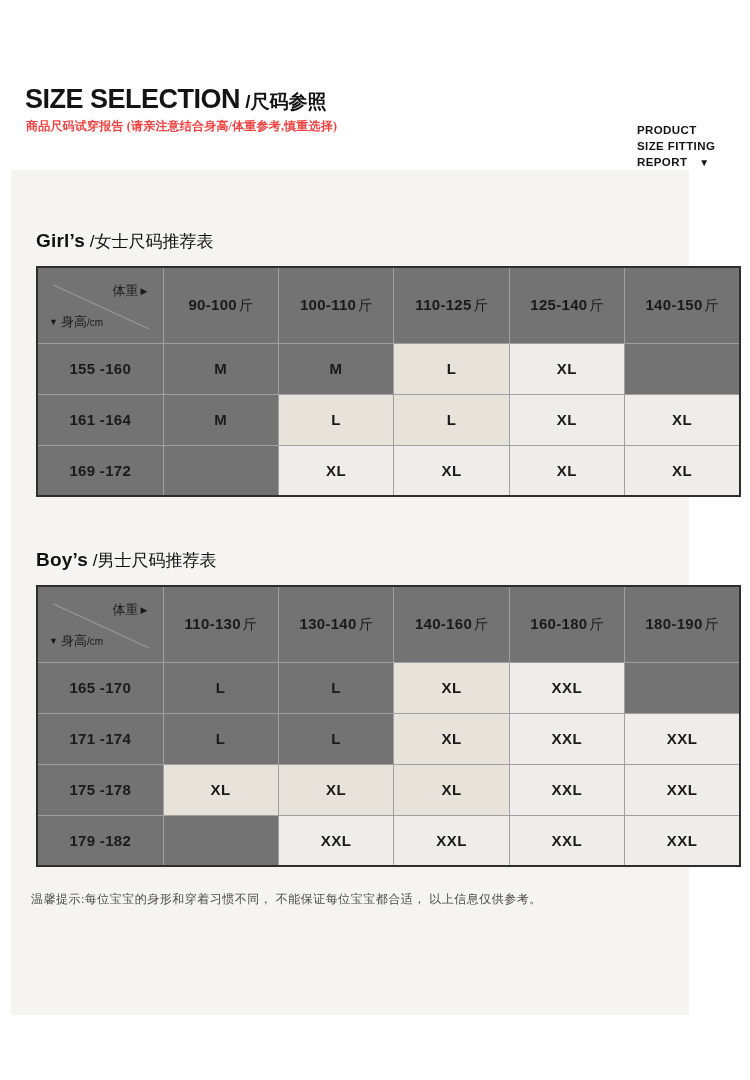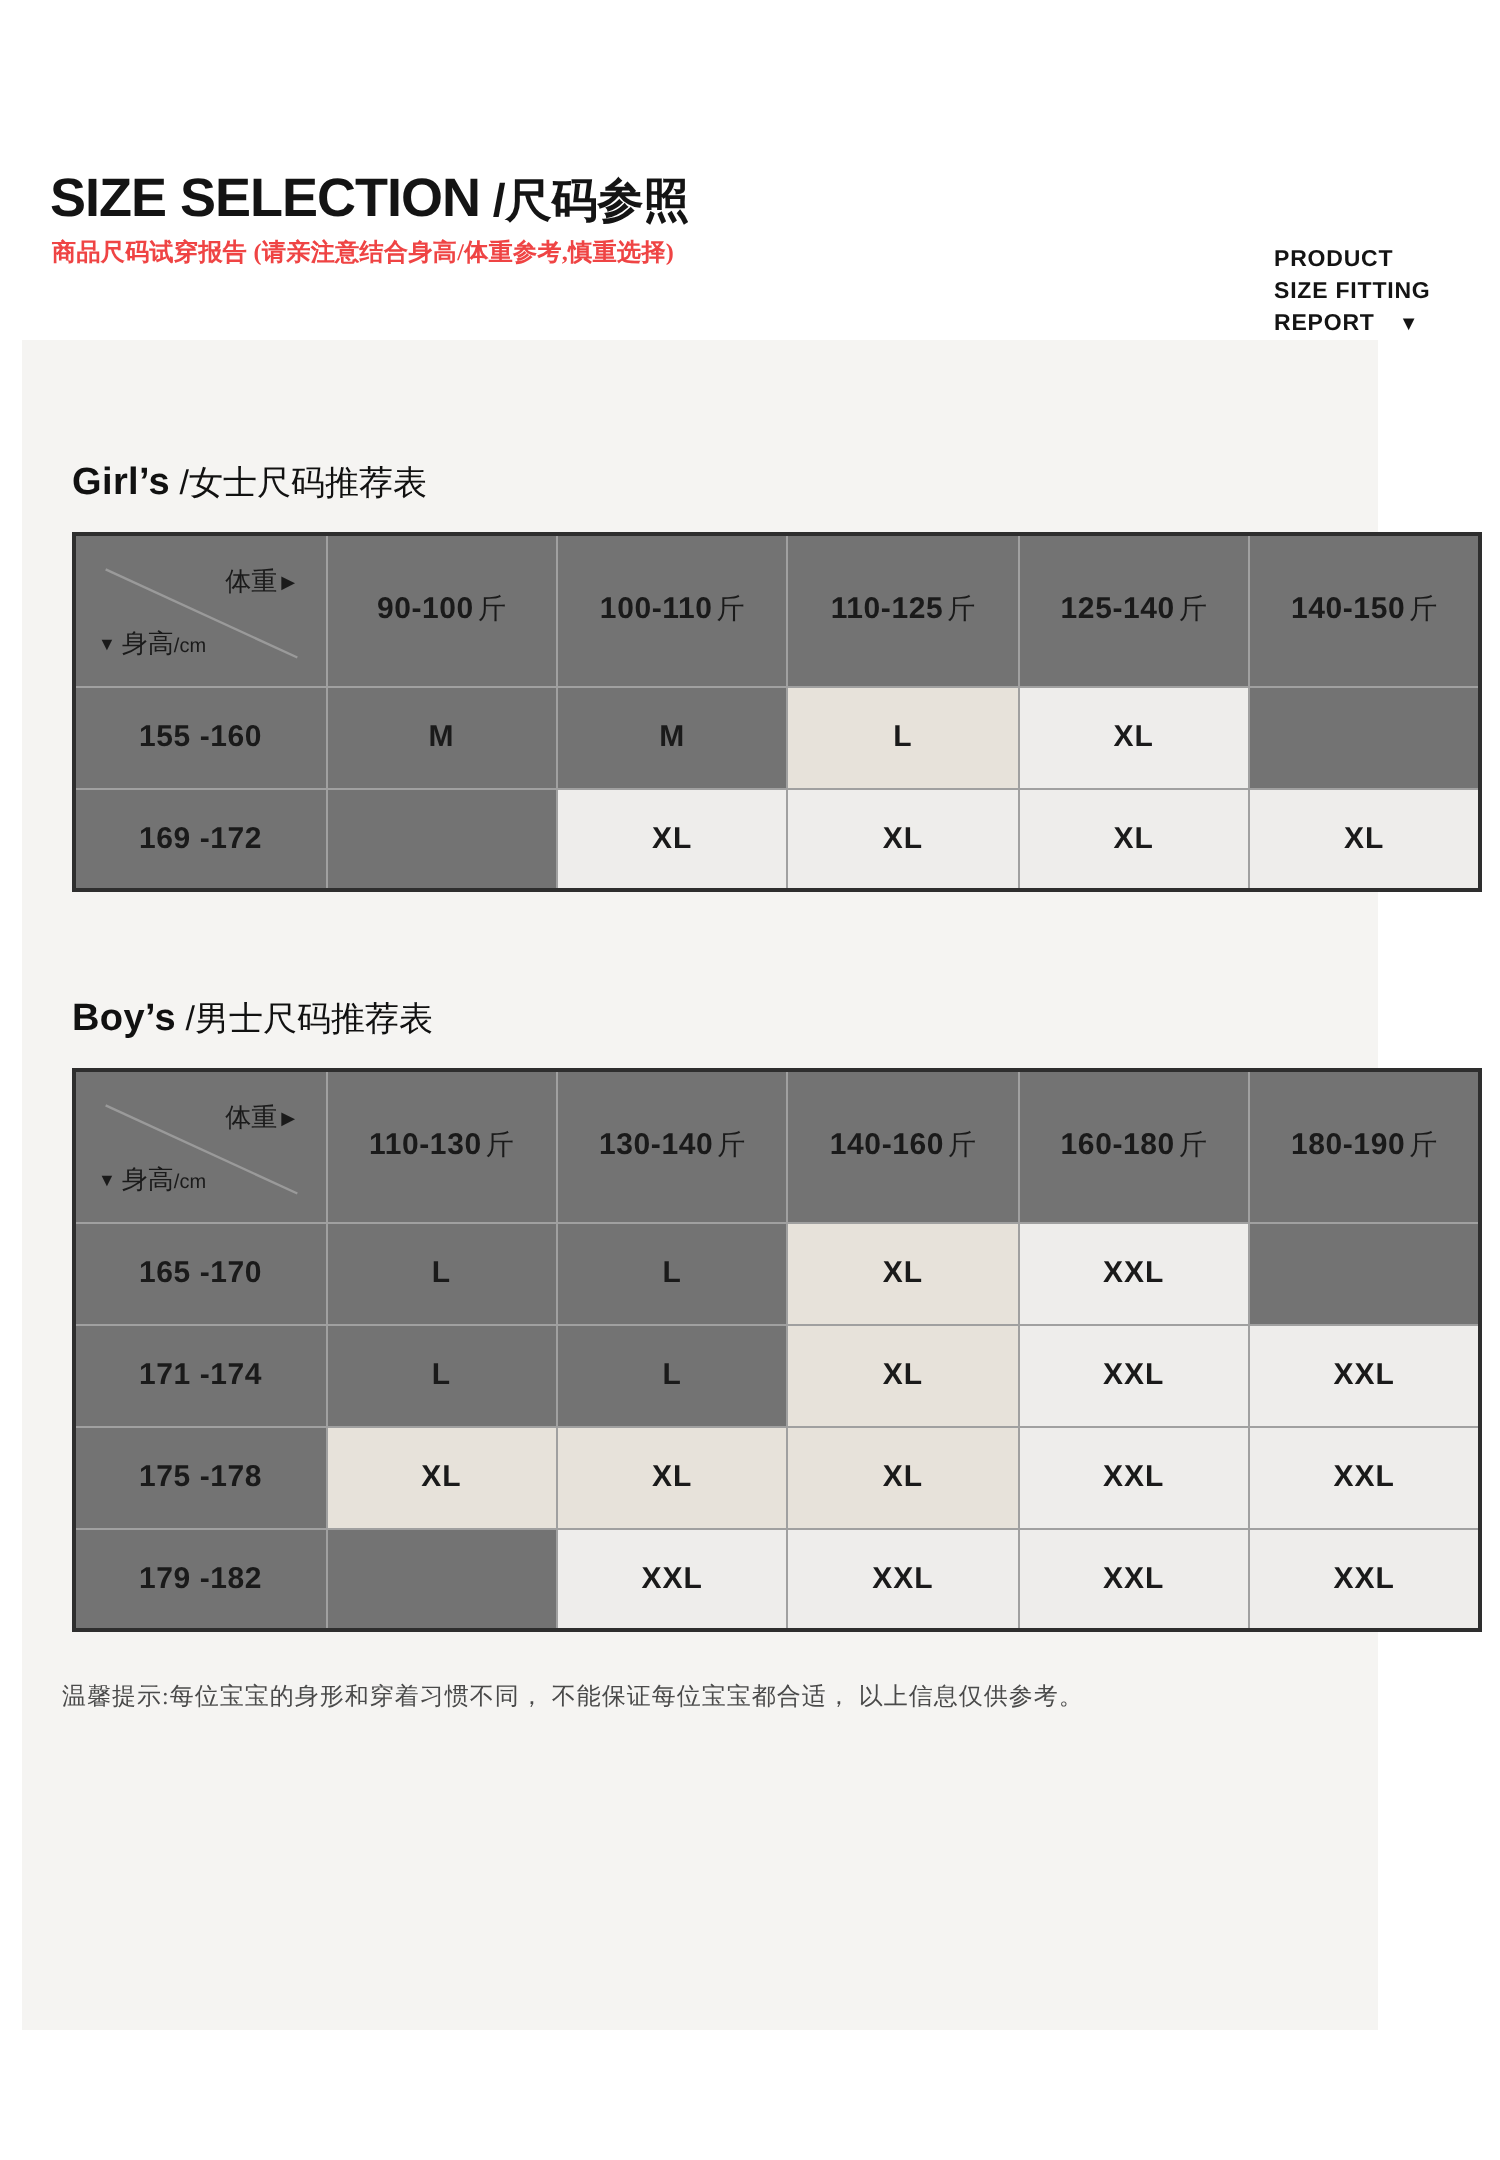--- a/index.html
+++ b/index.html
@@ -5,21 +5,21 @@
   html,body { margin:0; padding:0; }
   body {
     width:750px; height:1080px; position:relative; background:#ffffff;
     font-family:"Liberation Sans", sans-serif; color:#1a1a1a;
     -webkit-font-smoothing:antialiased;
   }
   
   .header { position:absolute; top:0; left:0; width:750px; height:170px; background:#ffffff; }
   .title-wrap { position:absolute; left:25px; top:84px; white-space:nowrap; }
   .title-en { font-size:27px; font-weight:800; letter-spacing:-0.5px; color:#141414; }
-  .title-cn { font-size:23px; font-weight:700; color:#141414; }
+  .title-cn { font-size:19px; font-weight:700; color:#141414; }
   .subtitle {
     position:absolute; left:26px; top:118px; font-size:12px; color:#ef4444;
     font-family:"Liberation Serif", serif; font-weight:600; letter-spacing:0.2px;
   }
   .report {
     position:absolute; right:21px; top:90px; width:92px;
     font-size:11.5px; font-weight:700; letter-spacing:0.4px; line-height:16px; color:#141414;margin-top:32px;
   }
   .report-line { display:block; }
   .report-arrow { font-size:10px; margin-left:12px; }
@@ -112,20 +112,28 @@
         <tbody>
           <tr>
             <th class="height-cell">155 -160</th>
             <td class="size-cell">M</td>
             <td class="size-cell">M</td>
             <td class="size-cell shade-beige">L</td>
             <td class="size-cell shade-gray">XL</td>
             <td class="size-cell"></td>
           </tr>
           <tr>
+            <th class="height-cell">161 -164</th>
+            <td class="size-cell">M</td>
+            <td class="size-cell shade-beige">L</td>
+            <td class="size-cell shade-beige">L</td>
+            <td class="size-cell shade-gray">XL</td>
+            <td class="size-cell shade-gray">XL</td>
+          </tr>
+          <tr>
             <th class="height-cell">169 -172</th>
             <td class="size-cell"></td>
             <td class="size-cell shade-gray">XL</td>
             <td class="size-cell shade-gray">XL</td>
             <td class="size-cell shade-gray">XL</td>
             <td class="size-cell shade-gray">XL</td>
           </tr>
         </tbody>
       </table>
     </div>

